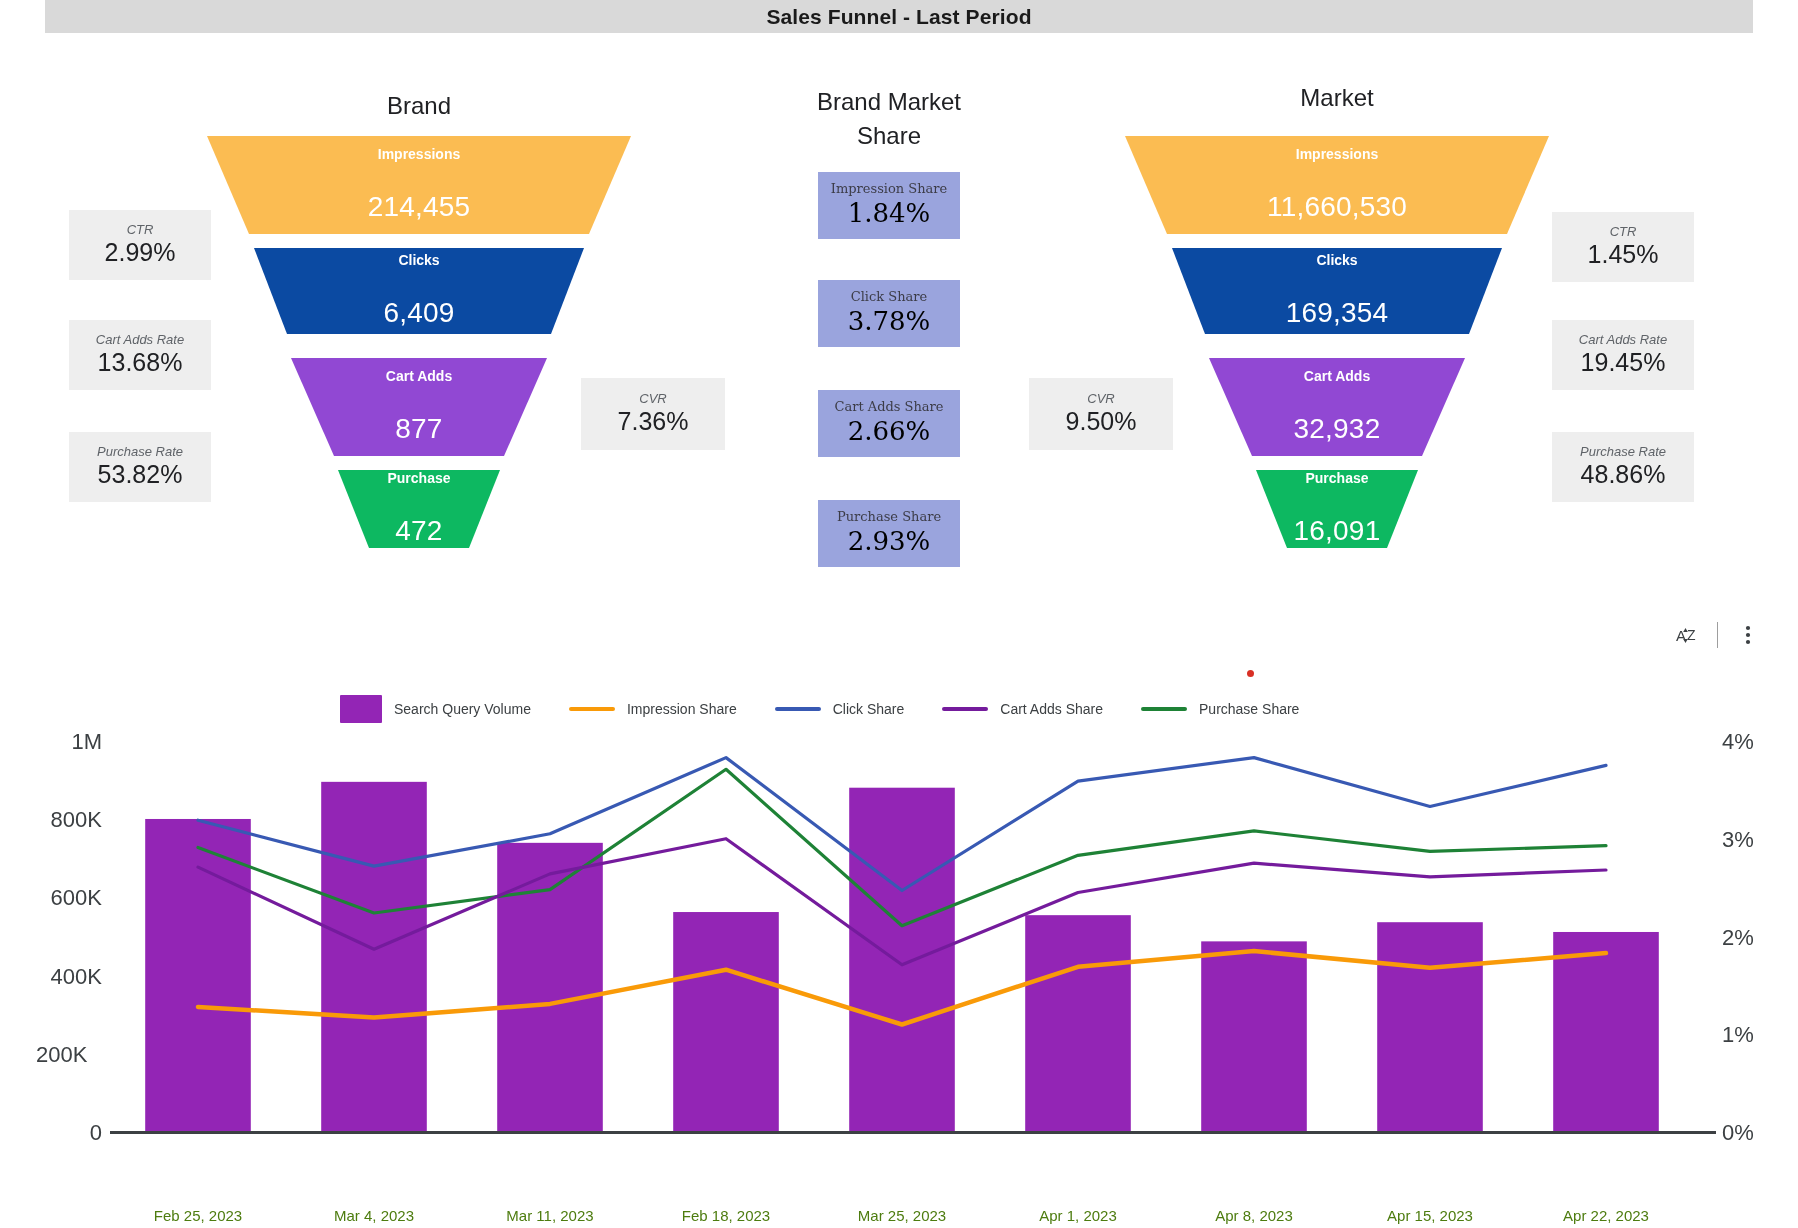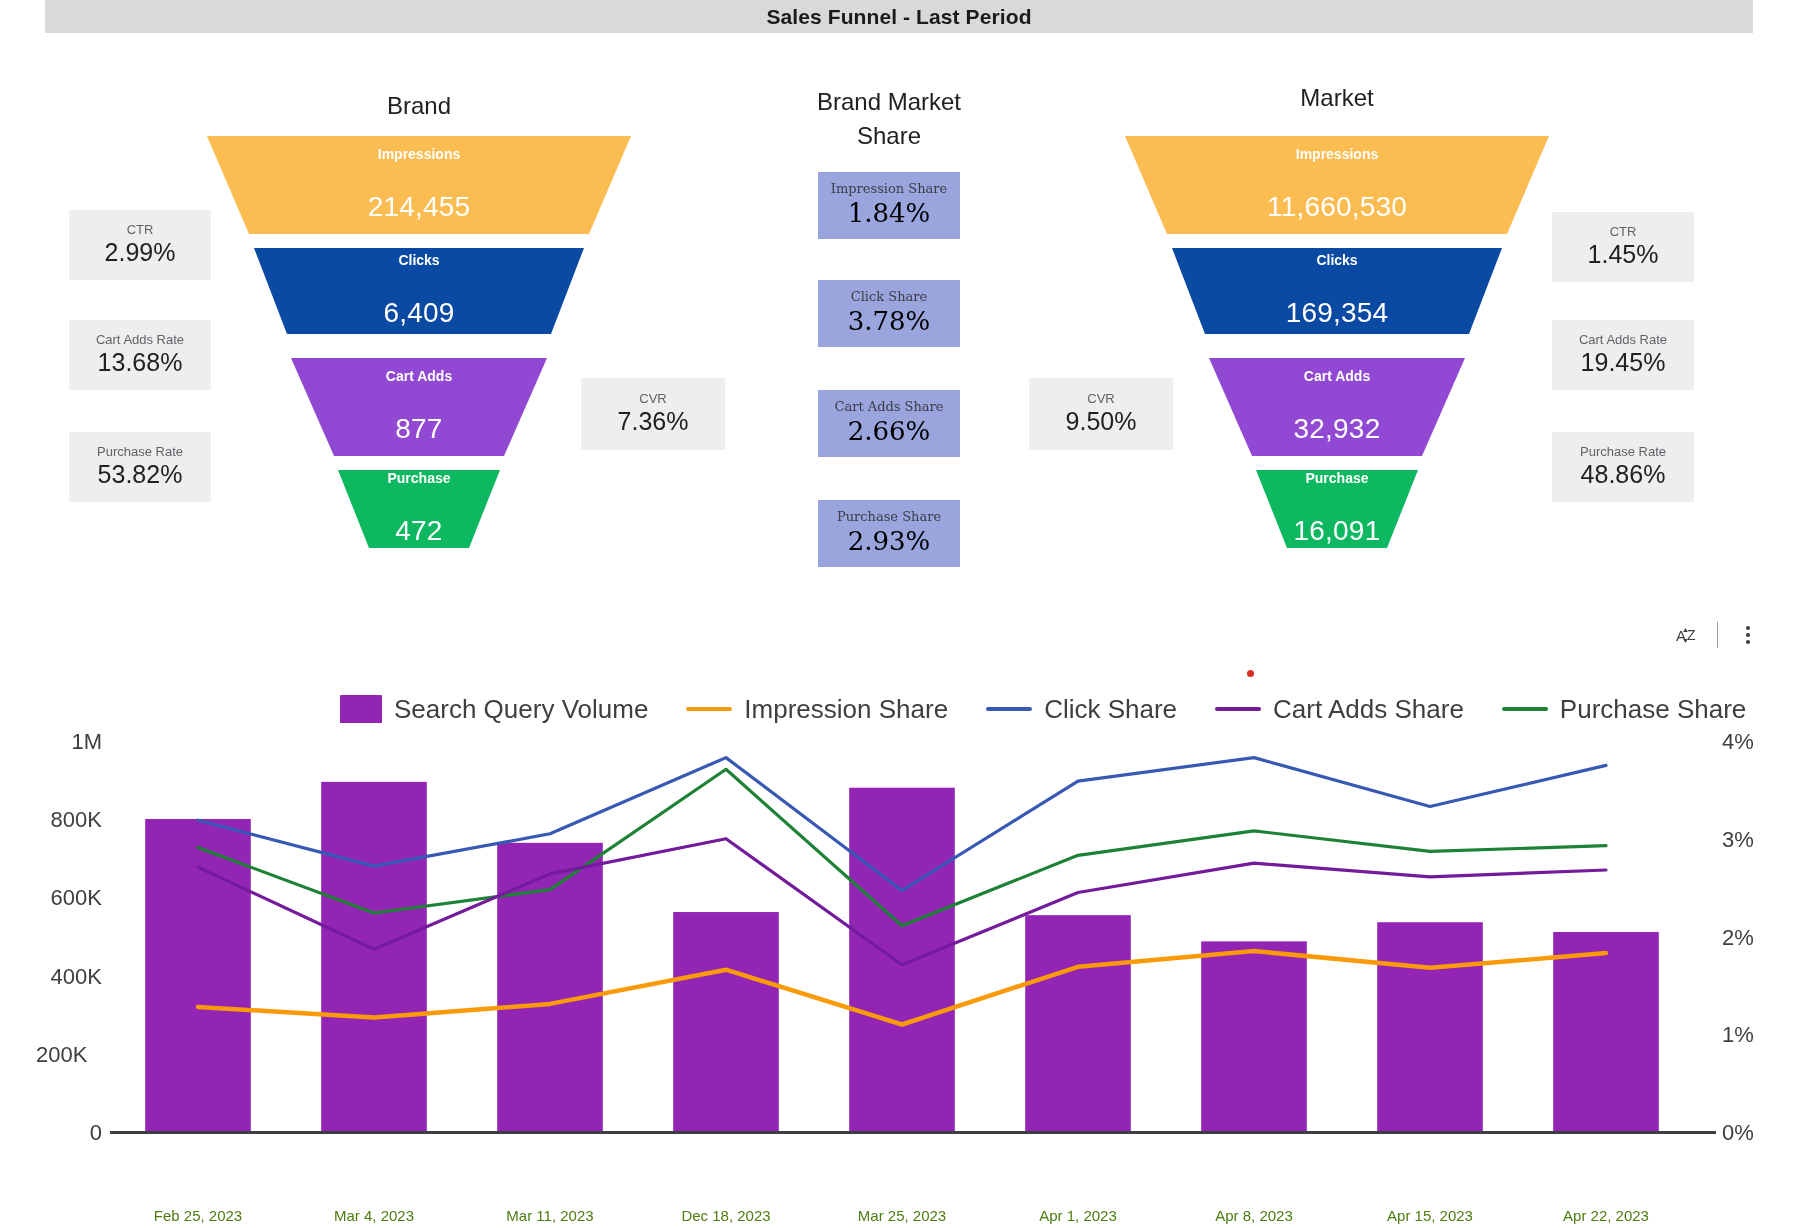--- a/index.html
+++ b/index.html
@@ -32,21 +32,21 @@
   }
   .f-seg .f-label { font-size:14px; font-weight:bold; line-height:1.1; }
   .f-seg .f-value { font-size:28px; font-weight:400; line-height:1.15; letter-spacing:.2px;margin-top:28px;}
 
   
   .chip {
     position:absolute; background:#eeeeee;
     display:flex; flex-direction:column; align-items:center; justify-content:center;
     padding:6px 10px;
   }
-  .chip .chip-label { font-size:13px; color:#5f6368; line-height:1.2; }
+  .chip .chip-label { font-size:13px; color:#5f6368; line-height:1.2;font-style:italic; }
   .chip .chip-value { font-size:25px; color:#202124; line-height:1.25; font-weight:400;}
 
   
   .ms-chip {
     position:absolute; background:#9aa4dd;
     display:flex; flex-direction:column; align-items:center; justify-content:center;
     font-family:"DejaVu Serif", serif;
   }
   .ms-chip .ms-label { font-size:13px; color:#3c3c47; line-height:1.25; }
   .ms-chip .ms-value { font-size:26px; color:#000000; line-height:1.25; }
@@ -60,21 +60,21 @@
   .tb-sep { width:1px; height:26px; background:#9e9e9e; margin:0 8px; }
 
   
   #chart-legend {
     position:absolute; left:340px; top:692px; width:1160px; height:34px;
     display:flex; align-items:center; gap:38px;
   }
   .lg-item { display:flex; align-items:center; gap:12px; cursor:pointer; }
   .lg-swatch-bar { width:42px; height:28px; border-radius:1px; }
   .lg-swatch-line { width:46px; height:4px; border-radius:2px; }
-  .lg-text { font-size:26px; color:#3c4043; white-space:nowrap; }
+  .lg-text { font-size:14px; color:#3c4043; white-space:nowrap; }
 
   #chart-area { position:absolute; left:0; top:726px; width:1798px; height:400px; }
 
   .ytick {
     position:absolute; font-size:22px; color:#3c4043; white-space:nowrap;
   }
 
   #axis-line {
     position:absolute; left:110px; top:1131px; width:1590px; height:3px; background:#3c4043;
   }
@@ -252,19 +252,19 @@
     <div class="ytick" style="left: 20px; width: 82px; text-align: right; top: 807.2px;">800K</div>
     <div class="ytick" style="left: 20px; width: 82px; text-align: right; top: 729px;">1M</div>
     <div class="ytick" style="left: 1722px; width: 60px; text-align: left; top: 1120px;">0%</div>
     <div class="ytick" style="left: 1722px; width: 60px; text-align: left; top: 1022.25px;">1%</div>
     <div class="ytick" style="left: 1722px; width: 60px; text-align: left; top: 924.5px;">2%</div>
     <div class="ytick" style="left: 1722px; width: 60px; text-align: left; top: 826.75px;">3%</div>
     <div class="ytick" style="left: 1722px; width: 60px; text-align: left; top: 729px;">4%</div>
     <div class="xtick" style="left: 103px; width: 190px;">Feb 25, 2023</div>
     <div class="xtick" style="left: 279px; width: 190px;">Mar 4, 2023</div>
     <div class="xtick" style="left: 455px; width: 190px;">Mar 11, 2023</div>
-    <div class="xtick" style="left: 631px; width: 190px;">Dec 18, 2023</div>
+    <div class="xtick" style="left: 631px; width: 190px;">Feb 18, 2023</div>
     <div class="xtick" style="left: 807px; width: 190px;">Mar 25, 2023</div>
     <div class="xtick" style="left: 983px; width: 190px;">Apr 1, 2023</div>
     <div class="xtick" style="left: 1159px; width: 190px;">Apr 8, 2023</div>
     <div class="xtick" style="left: 1335px; width: 190px; text-align: center;">Apr 15, 2023</div>
     <div class="xtick" style="left: 1511px; width: 190px;">Apr 22, 2023</div>
   </div>
 
 </body></html>

